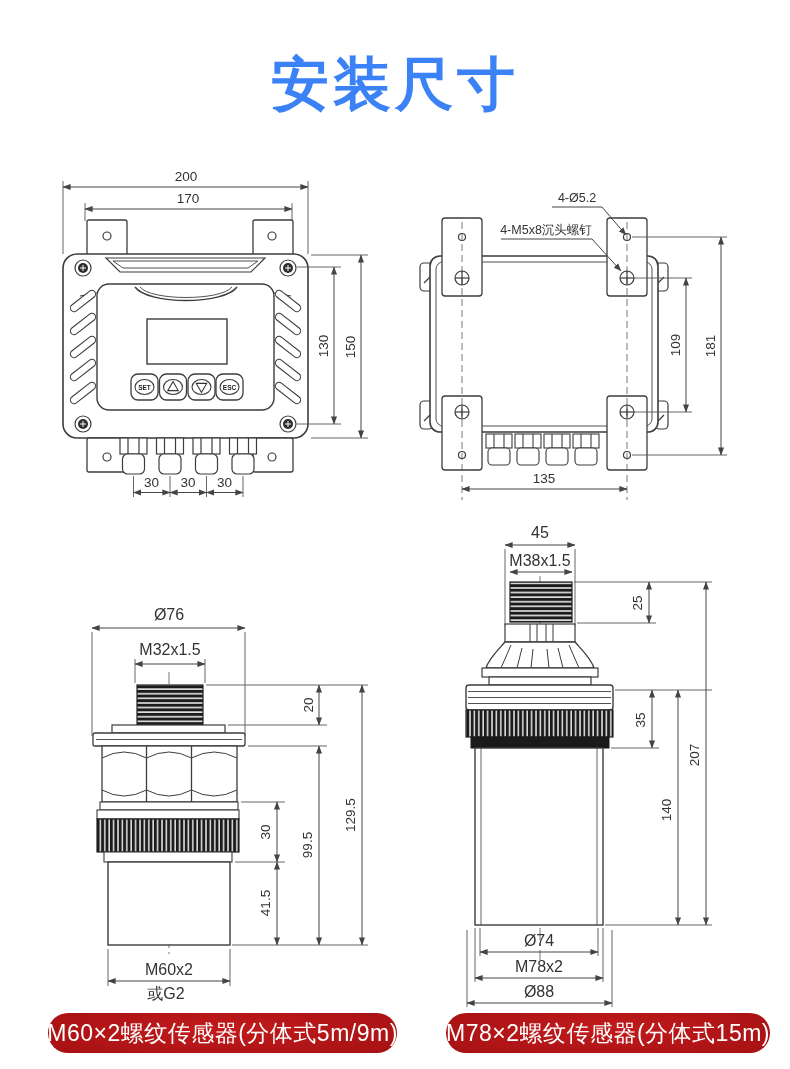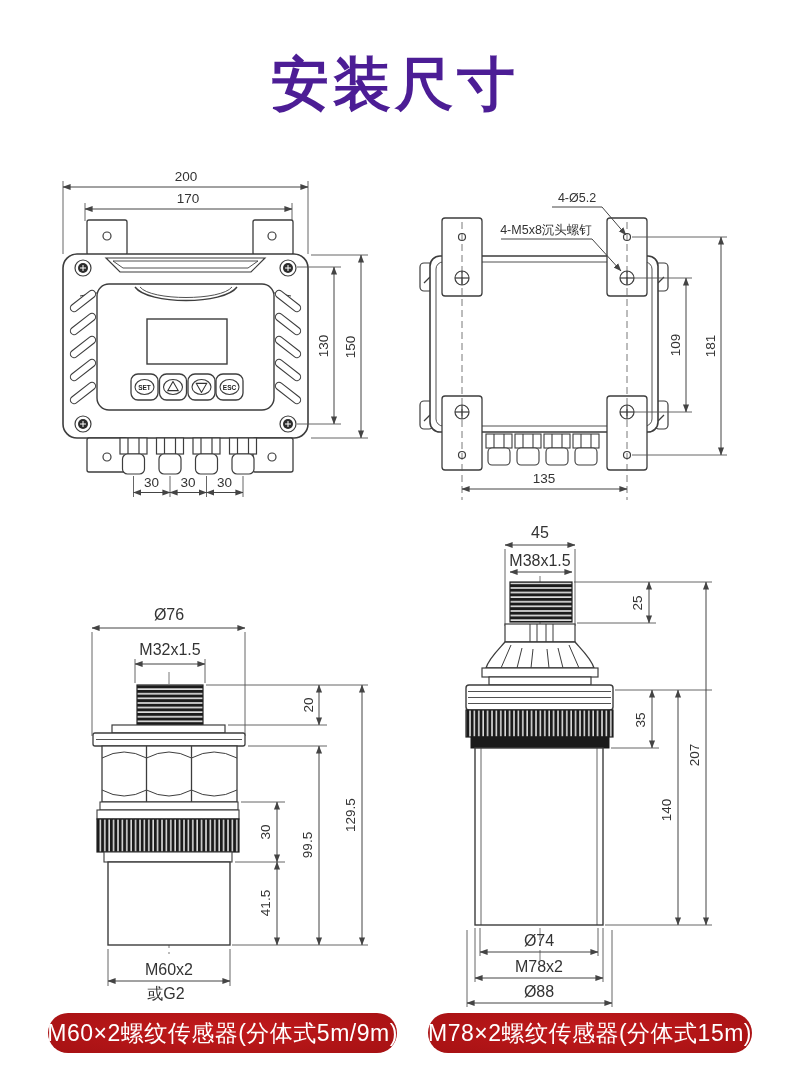--- a/index.html
+++ b/index.html
@@ -1,30 +1,30 @@
 <!DOCTYPE html>
 <html><head>
 <meta charset="utf-8">
 <style>
   html,body{margin:0;padding:0;background:#fff;}
   .page{position:relative;width:790px;height:1069px;background:#fff;overflow:hidden;
         font-family:"Liberation Sans",sans-serif;}
   .title{position:absolute;top:46px;left:0;width:100%;text-align:center;
-         font-size:58px;font-weight:900;letter-spacing:4px;color:#4c1d95;}
+         font-size:58px;font-weight:900;letter-spacing:4px;color:#3b82f6;}
   .draw-layer{position:absolute;top:0;left:0;}
   svg text{font-family:"Liberation Sans",sans-serif;font-size:13.5px;fill:#333;}
   svg text.big{font-size:16px;}
   svg text.note{font-size:12.5px;}
   svg text.btn-glyph{font-size:6.5px;font-weight:bold;fill:#222;}
   .pill{position:absolute;top:1013px;height:40px;border-radius:21px;display:flex;
         align-items:center;justify-content:center;color:#fff;font-size:23px;font-weight:500;
         letter-spacing:0.5px;white-space:nowrap;
         background:radial-gradient(ellipse 120% 170% at 50% 42%, #c21a1c 0%, #a51113 55%, #850b0d 100%);}
   .pill-left{left:48px;width:349px;}
-  .pill-right{left:428px;width:324px;}
+  .pill-right{left:446px;width:324px;}
 </style>
 </head>
 <body>
 
 <div class="page">
 
   <div class="title">安装尺寸</div>
 
   <svg class="draw-layer" width="790" height="1069" viewBox="0 0 790 1069">
     <defs>

